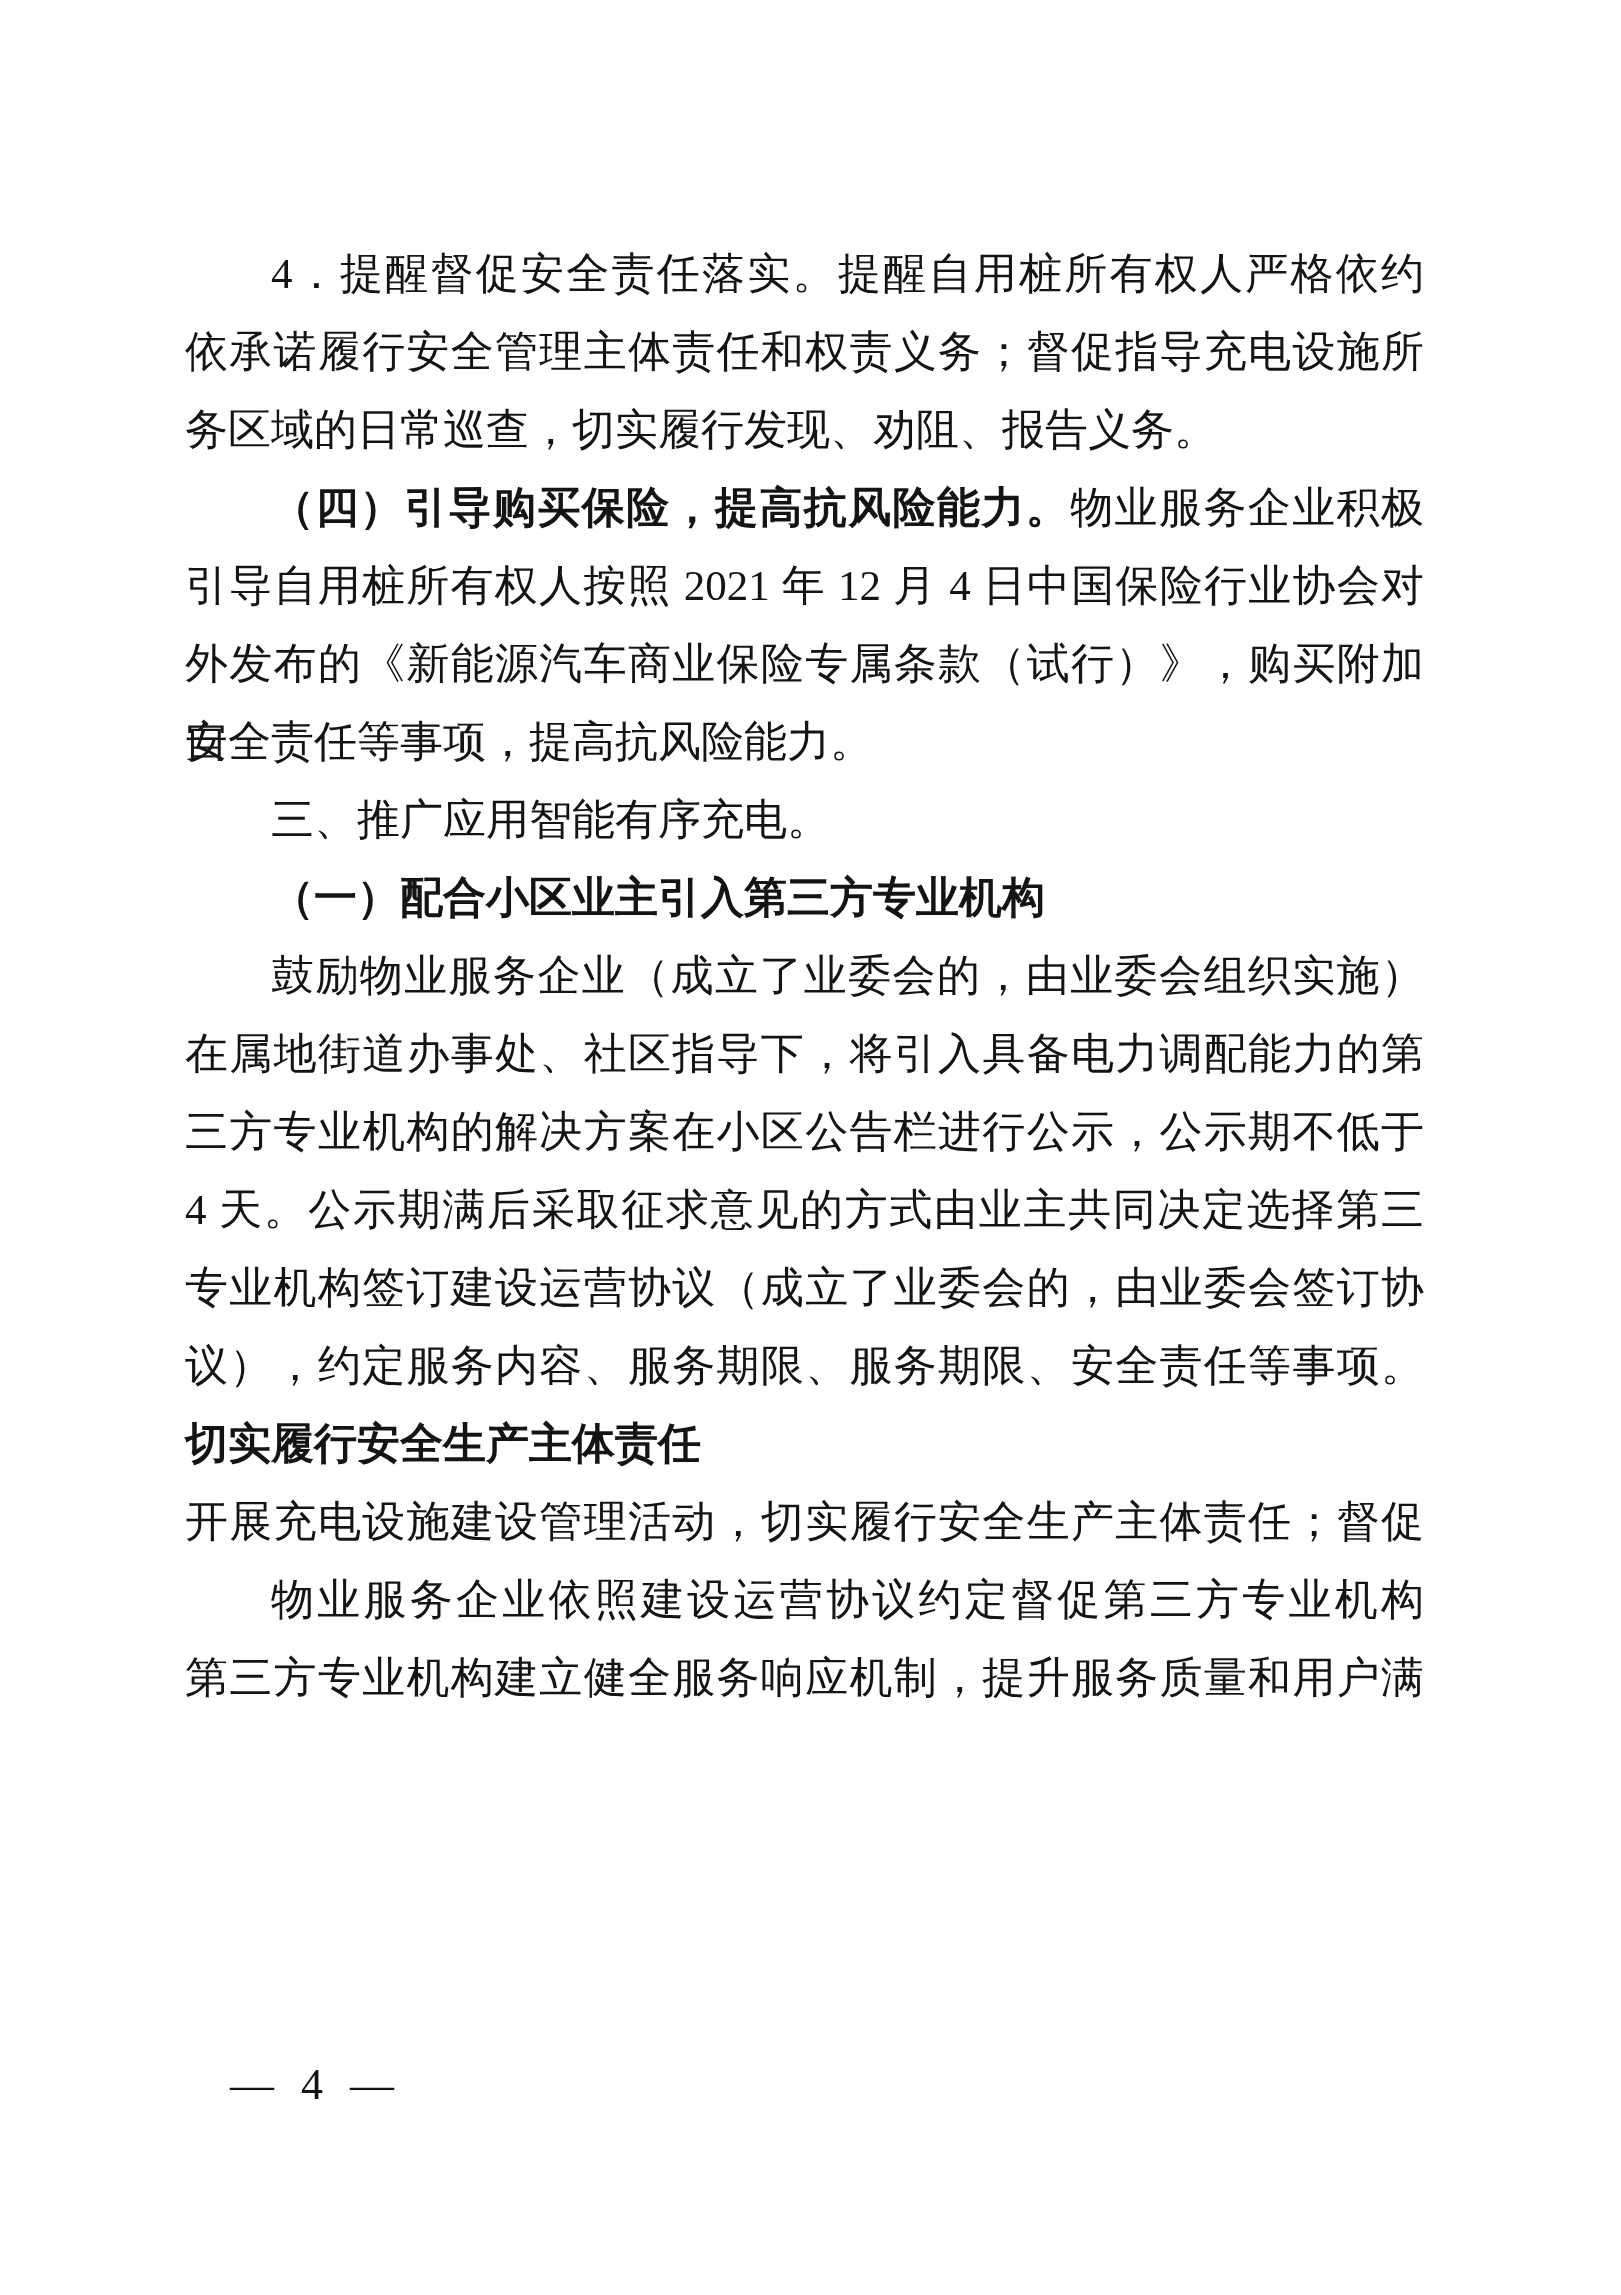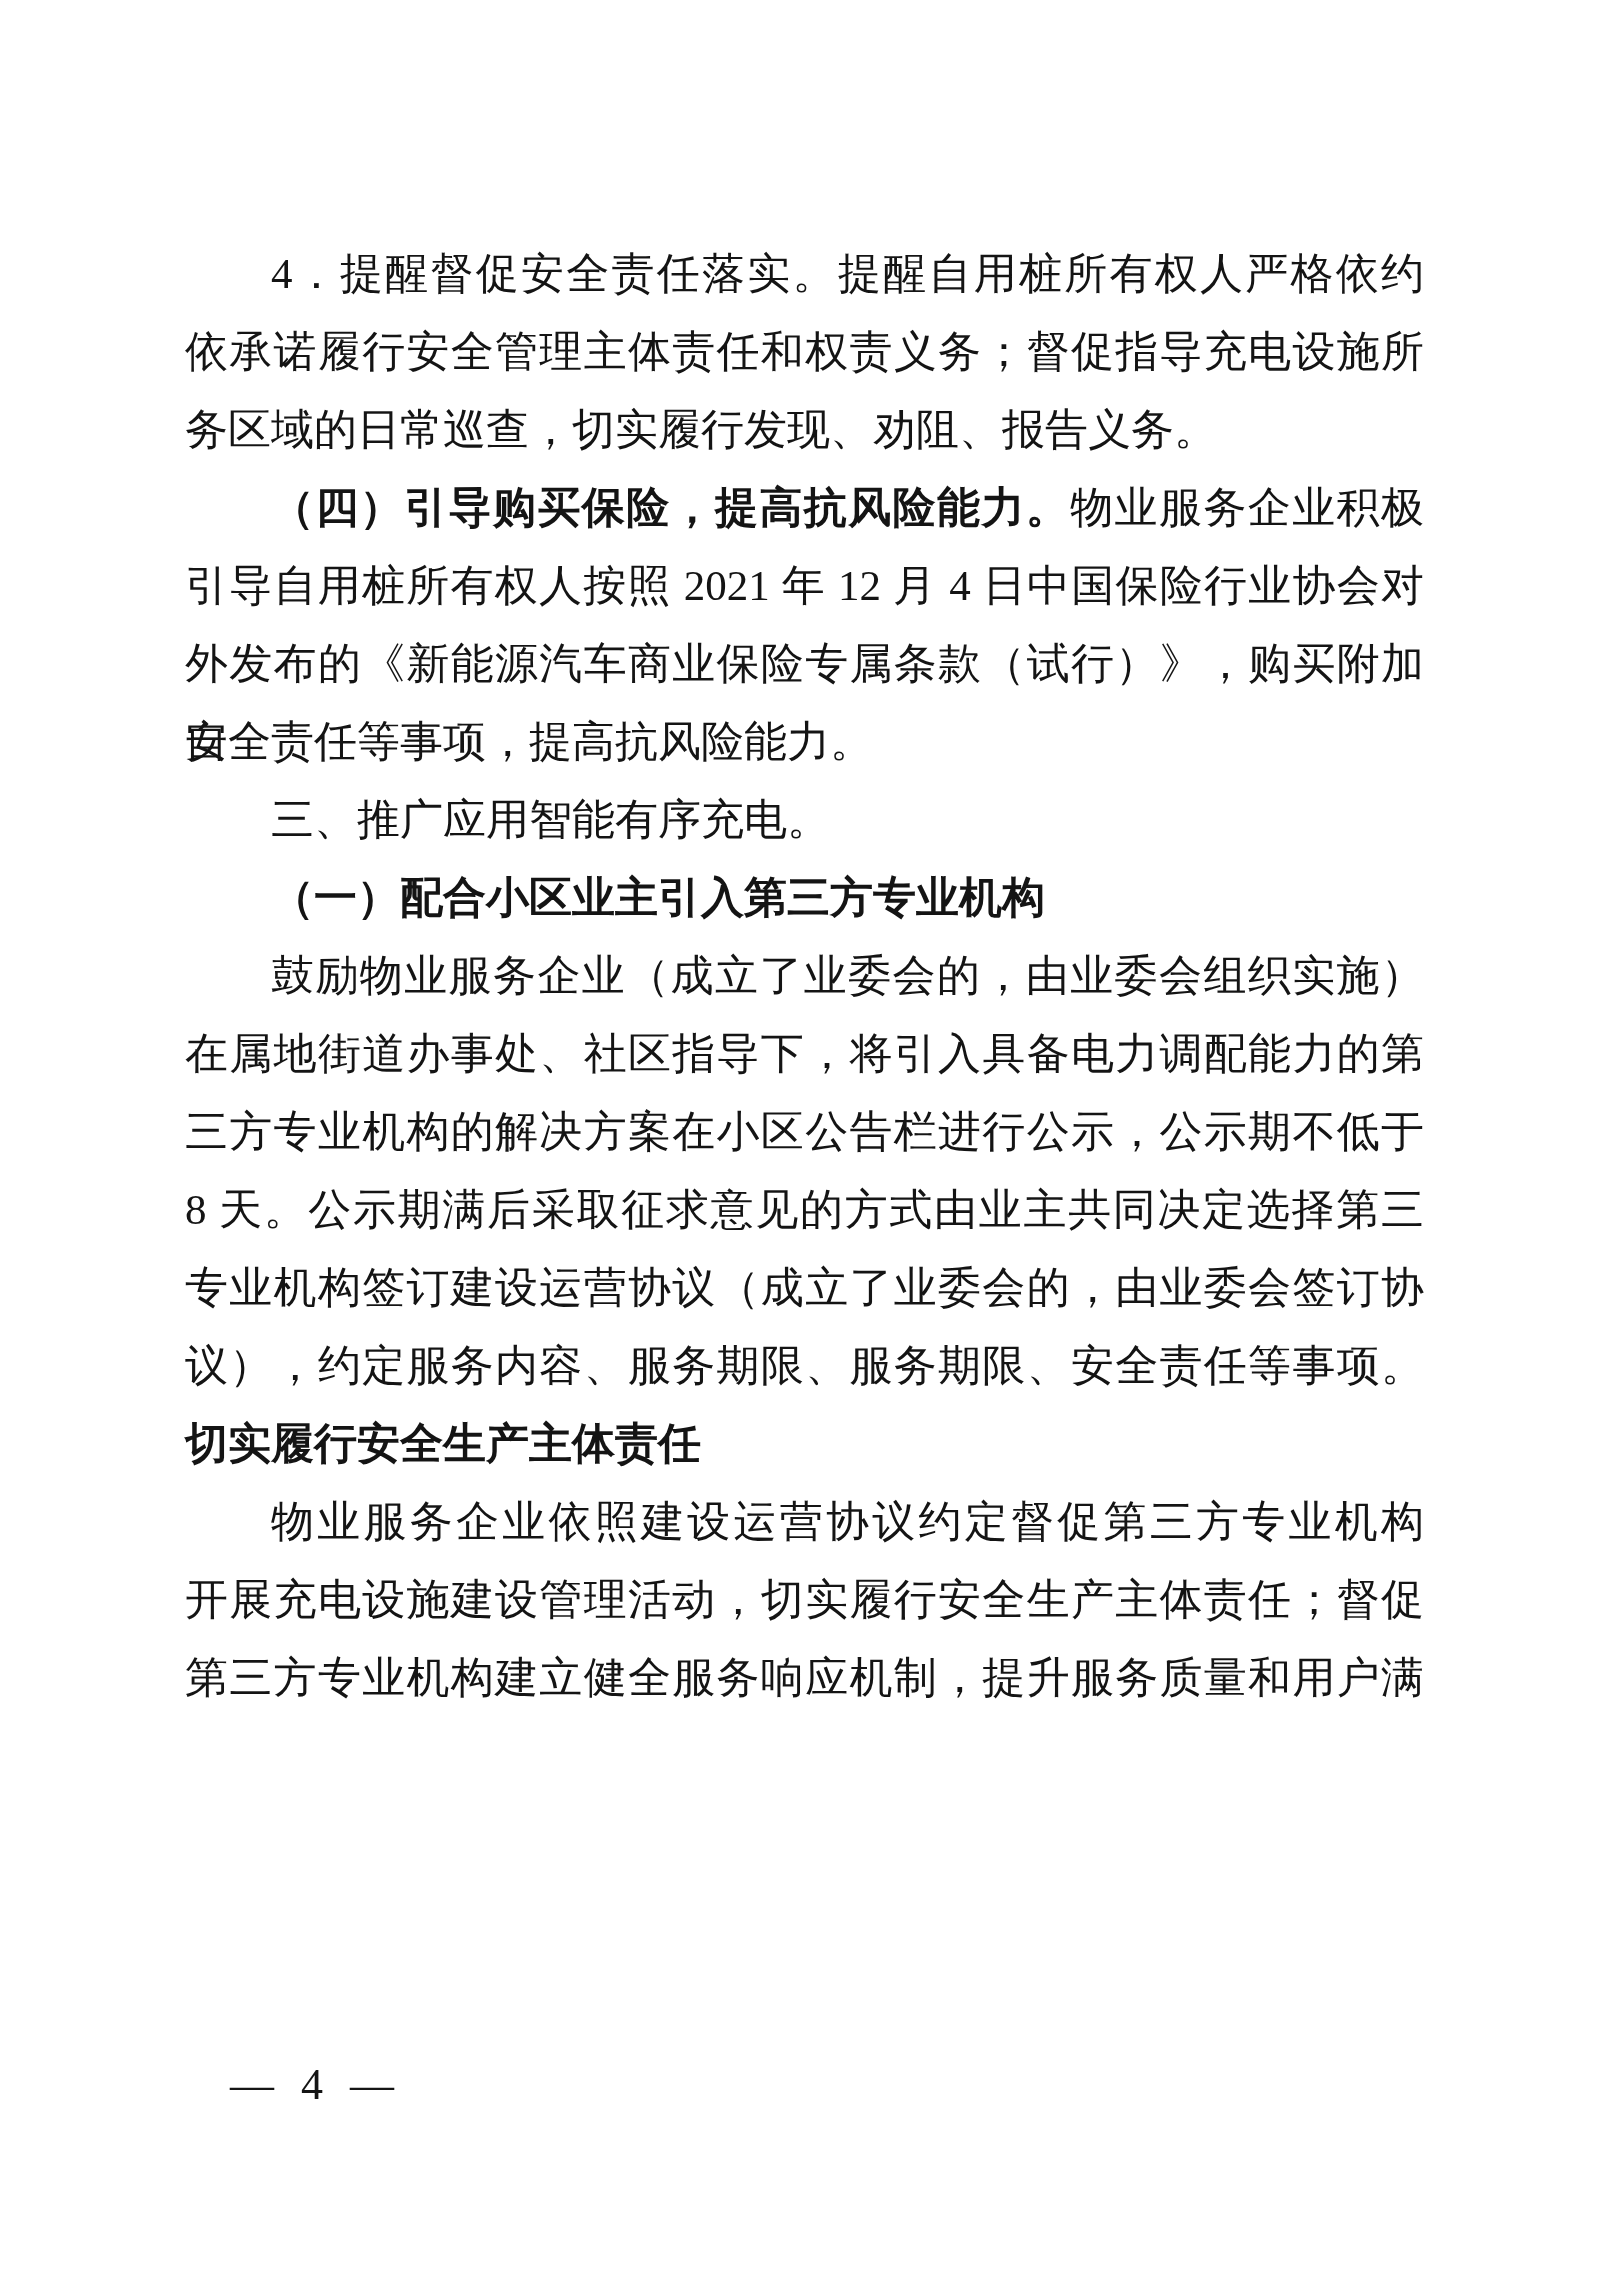--- a/index.html
+++ b/index.html
@@ -61,23 +61,23 @@
       <div class="line"><span class="seg">务区域的日常巡查，切实履行发现、劝阻、报告义务。</span></div>
       <div class="line indent fill"><span class="seg-bold">（四）引导购买保险，提高抗风险能力。</span><span class="seg">物业服务企业积极</span></div>
       <div class="line fill"><span class="seg">引导自用桩所有权人按照 2021 年 12 月 4 日中国保险行业协会对</span></div>
       <div class="line fill"><span class="seg">外发布的《新能源汽车商业保险专属条款（试行）》，购买附加自</span></div>
       <div class="line"><span class="seg">安全责任等事项，提高抗风险能力。</span></div>
       <div class="line indent"><span class="seg">三、推广应用智能有序充电。</span></div>
       <div class="line indent"><span class="seg-bold">（一）配合小区业主引入第三方专业机构</span></div>
       <div class="line indent fill"><span class="seg">鼓励物业服务企业（成立了业委会的，由业委会组织实施）</span></div>
       <div class="line fill"><span class="seg">在属地街道办事处、社区指导下，将引入具备电力调配能力的第</span></div>
       <div class="line fill"><span class="seg">三方专业机构的解决方案在小区公告栏进行公示，公示期不低于</span></div>
-      <div class="line fill"><span class="seg">8 天。公示期满后采取征求意见的方式由业主共同决定选择第三</span></div>
+      <div class="line fill"><span class="seg">4 天。公示期满后采取征求意见的方式由业主共同决定选择第三</span></div>
       <div class="line fill"><span class="seg">专业机构签订建设运营协议（成立了业委会的，由业委会签订协</span></div>
       <div class="line fill"><span class="seg">议），约定服务内容、服务期限、服务期限、安全责任等事项。</span></div>
       <div class="line"><span class="seg-bold">切实履行安全生产主体责任</span></div>
+      <div class="line fill"><span class="seg">开展充电设施建设管理活动，切实履行安全生产主体责任；督促</span></div>
       <div class="line indent fill"><span class="seg">物业服务企业依照建设运营协议约定督促第三方专业机构</span></div>
-      <div class="line fill"><span class="seg">开展充电设施建设管理活动，切实履行安全生产主体责任；督促</span></div>
       <div class="line fill"><span class="seg">第三方专业机构建立健全服务响应机制，提升服务质量和用户满</span></div>
     </main>
   <div class="footer-page-number">— 4 —</div>
 </div>
 
 
 </body></html>

